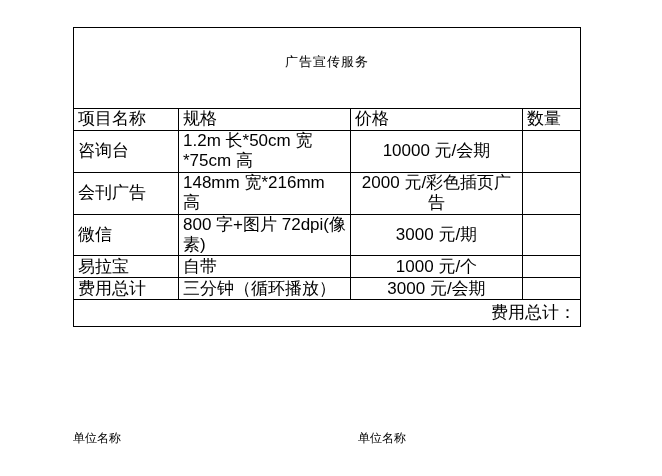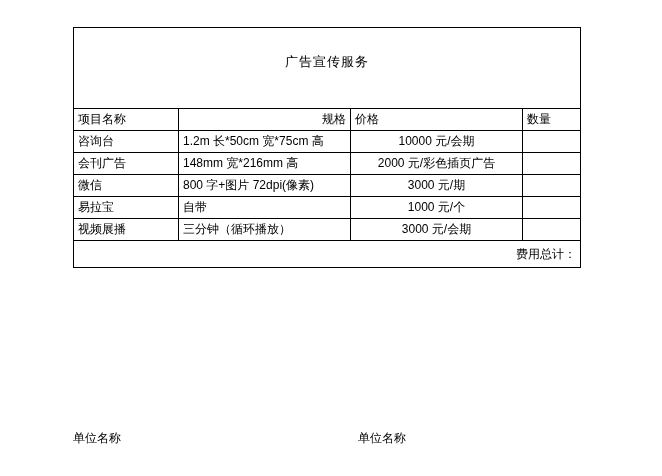--- a/index.html
+++ b/index.html
@@ -25,21 +25,21 @@
   .doc-table {
     position: absolute;
     left: 73px;
     top: 27px;
     width: 507px;
     border-collapse: collapse;
     table-layout: fixed;
   }
   .doc-table td {
     border: 1px solid #000000;
-    font-size: 12px;
+    font-size: 17px;
     padding: 0 4px;
     height: 21px;
     vertical-align: middle;
     line-height: 1.2;
   }
   td.title-cell {
     height: 80px;
     text-align: center;
     vertical-align: middle;
     font-size: 13px;
@@ -51,21 +51,21 @@
     top: -6px;
   }
   .c-name { width: 105px; }
   .c-spec { width: 172px; }
   .c-price { width: 172px; }
   .c-qty  { width: 58px; }
 
   .cell-left { text-align: left; padding-left: 6px; }
   .cell-center { text-align: center; }
   .cell-indentspec { text-align: left; padding-left: 30px; }
-  .cell-spec-c { text-align: right; }
+  .cell-spec-c { text-align: left; }
 
   td.total-cell {
     text-align: right;
     padding-left: 6px;
     height: 26px;
   }
 
   .sig-block {
     position: absolute;
     font-size: 12px;
@@ -117,21 +117,21 @@
         <td class="cell-center">3000 元/期</td>
         <td class="cell-center"></td>
       </tr>
       <tr>
         <td class="cell-left">易拉宝</td>
         <td class="cell-indentspec">自带</td>
         <td class="cell-center">1000 元/个</td>
         <td class="cell-center"></td>
       </tr>
       <tr>
-        <td class="cell-left">视频展播</td>
+        <td class="cell-left">费用总计</td>
         <td class="cell-indentspec">三分钟（循环播放）</td>
         <td class="cell-center">3000 元/会期</td>
         <td class="cell-center"></td>
       </tr>
 
       <tr>
         <td class="total-cell" colspan="4">费用总计：</td>
       </tr>
     </tbody>
   </table>

